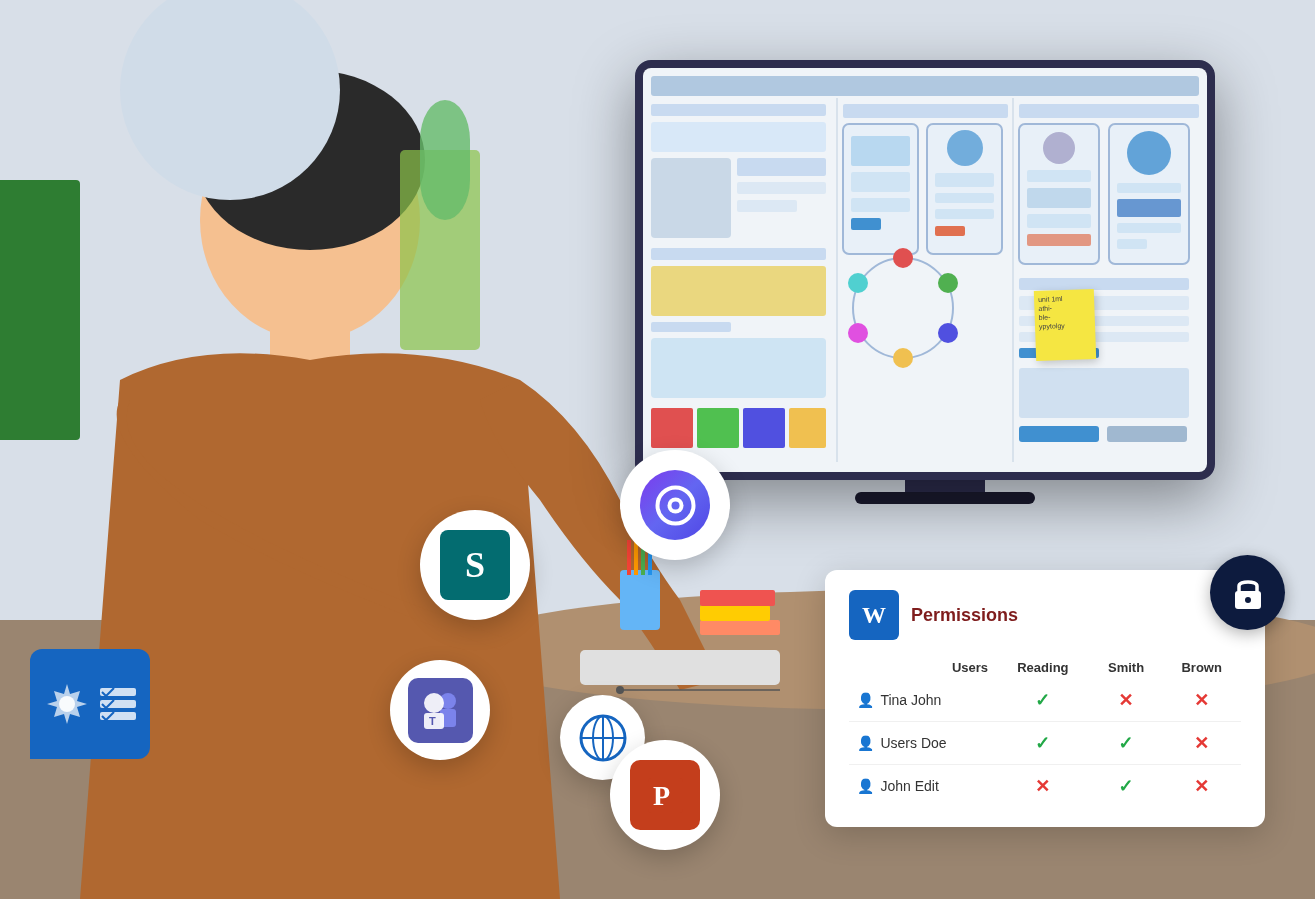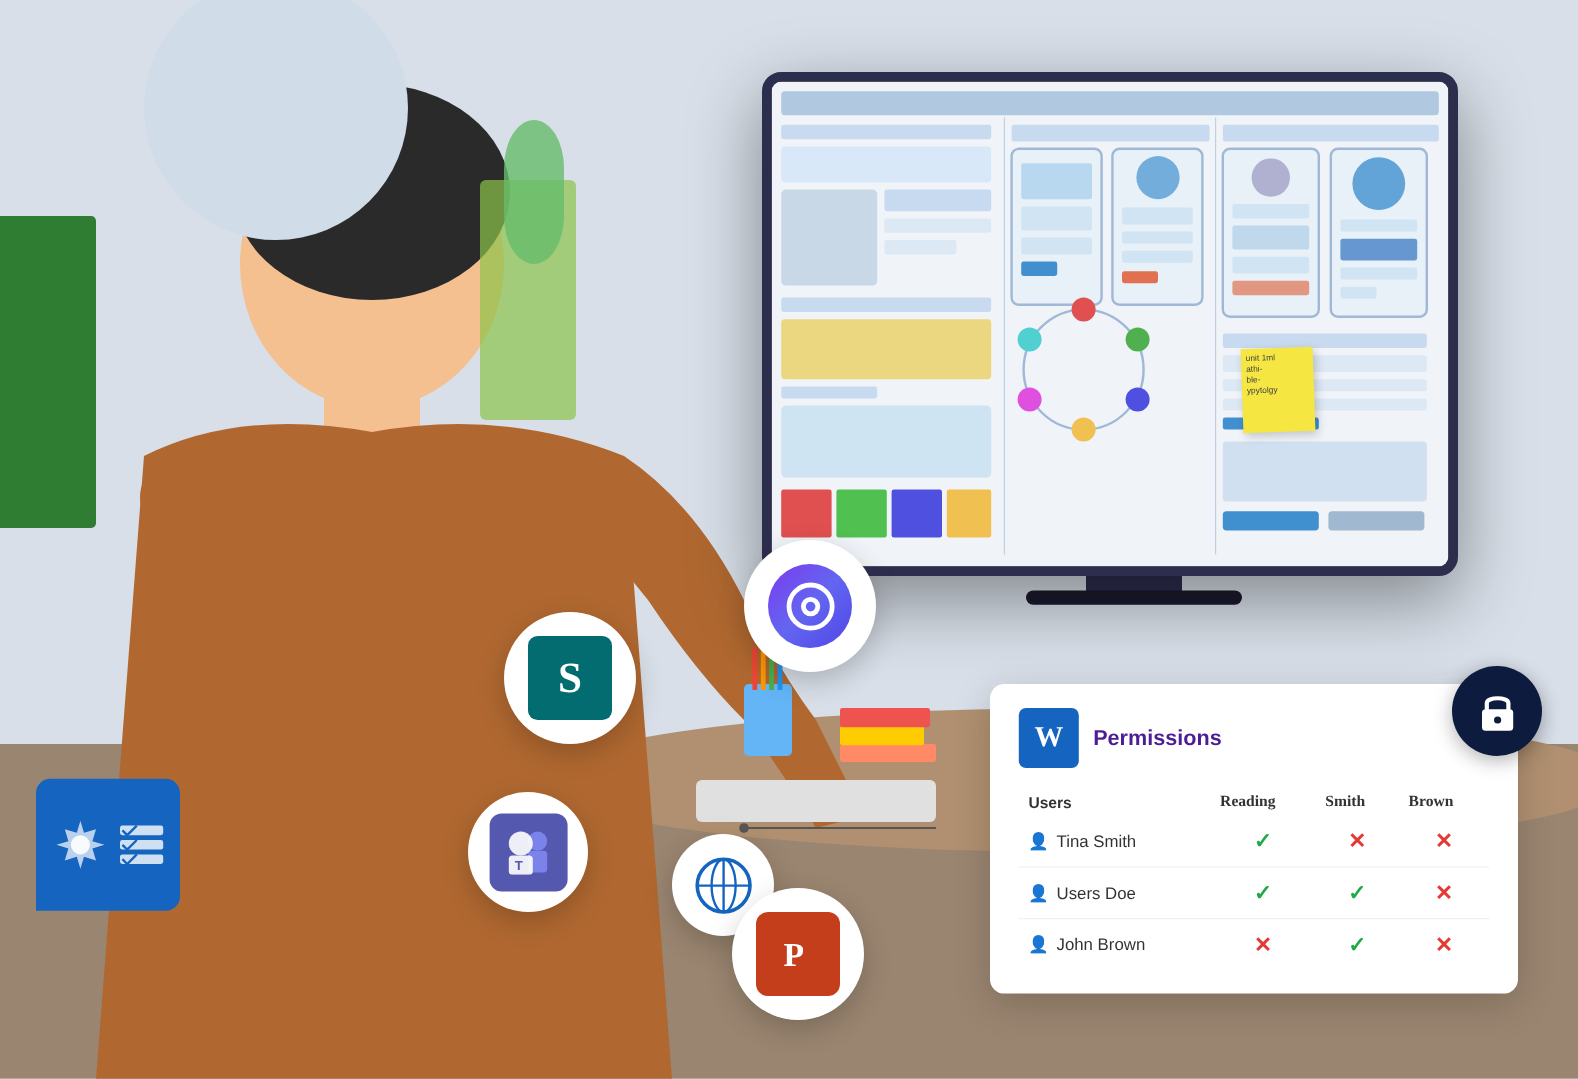--- a/index.html
+++ b/index.html
@@ -221,38 +221,38 @@
     .permissions-header {
       display: flex;
       align-items: center;
       gap: 12px;
       margin-bottom: 16px;
     }
 
     .permissions-title {
       font-size: 18px;
       font-weight: 700;
-      color: #4c1d95;
+      color: #7f1d1d;
     }
 
     .permissions-table {
       width: 100%;
       border-collapse: collapse;
     }
 
     .permissions-table th {
       font-size: 13px;
       font-weight: 600;
       color: #333;
       padding: 4px 8px;
-      text-align: left;
+      text-align: right;
     }
 
     .permissions-table th:not(:first-child) {
-      font-family: Liberation Serif, serif;
+      text-align: center;
     }
 
     .permissions-table td {
       padding: 10px 8px;
       font-size: 14px;
       color: #333;
     }
 
     .permissions-table td:not(:first-child) {
       text-align: center;
@@ -534,21 +534,21 @@
         <th>Reading</th>
         <th>Smith</th>
         <th>Brown</th>
       </tr>
     </thead>
     <tbody>
       <tr>
         <td>
           <div class="user-cell">
             <span class="user-icon">👤</span>
-            <span>Tina Smith</span>
+            <span>Tina John</span>
           </div>
         </td>
         <td><span class="check-mark">✓</span></td>
         <td><span class="x-mark">✕</span></td>
         <td><span class="x-mark">✕</span></td>
       </tr>
       <tr>
         <td>
           <div class="user-cell">
             <span class="user-icon">👤</span>
@@ -556,21 +556,21 @@
           </div>
         </td>
         <td><span class="check-mark">✓</span></td>
         <td><span class="check-mark">✓</span></td>
         <td><span class="x-mark">✕</span></td>
       </tr>
       <tr>
         <td>
           <div class="user-cell">
             <span class="user-icon">👤</span>
-            <span>John Brown</span>
+            <span>John Edit</span>
           </div>
         </td>
         <td><span class="x-mark">✕</span></td>
         <td><span class="check-mark">✓</span></td>
         <td><span class="x-mark">✕</span></td>
       </tr>
     </tbody>
   </table>
 </div>
 

